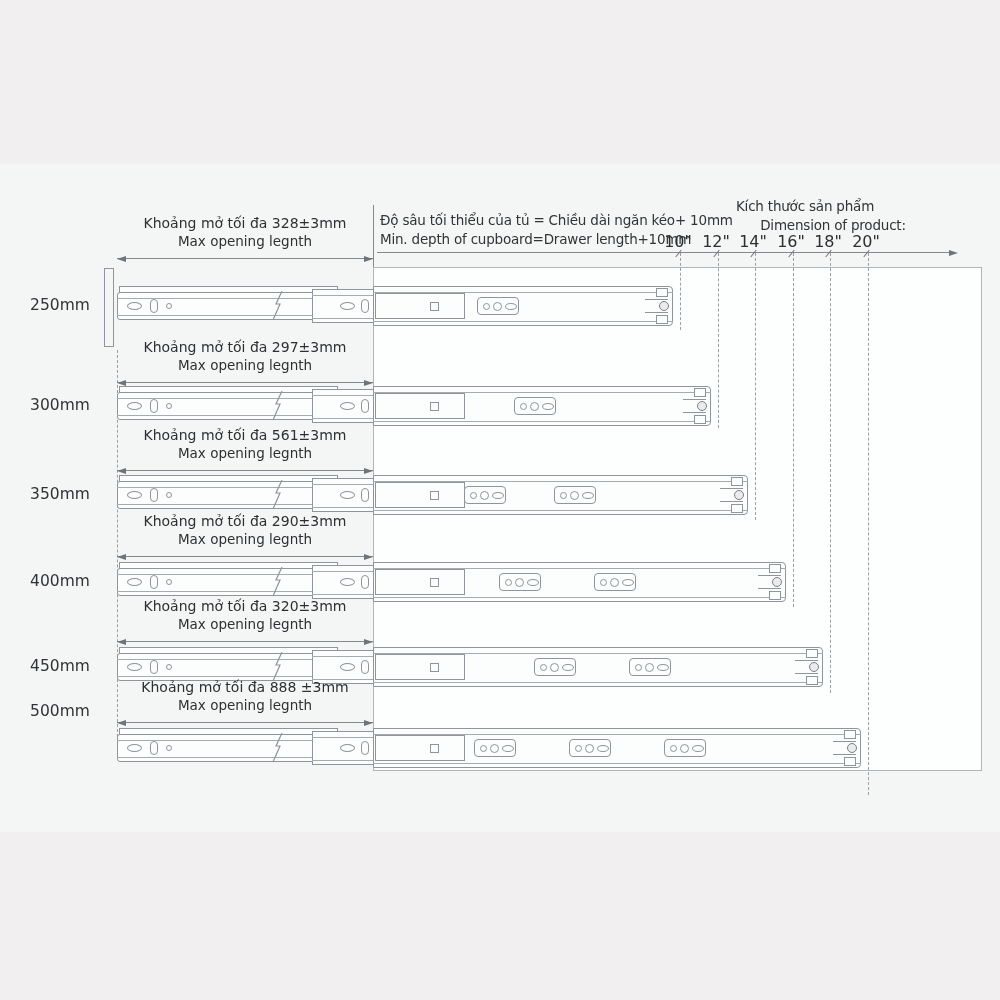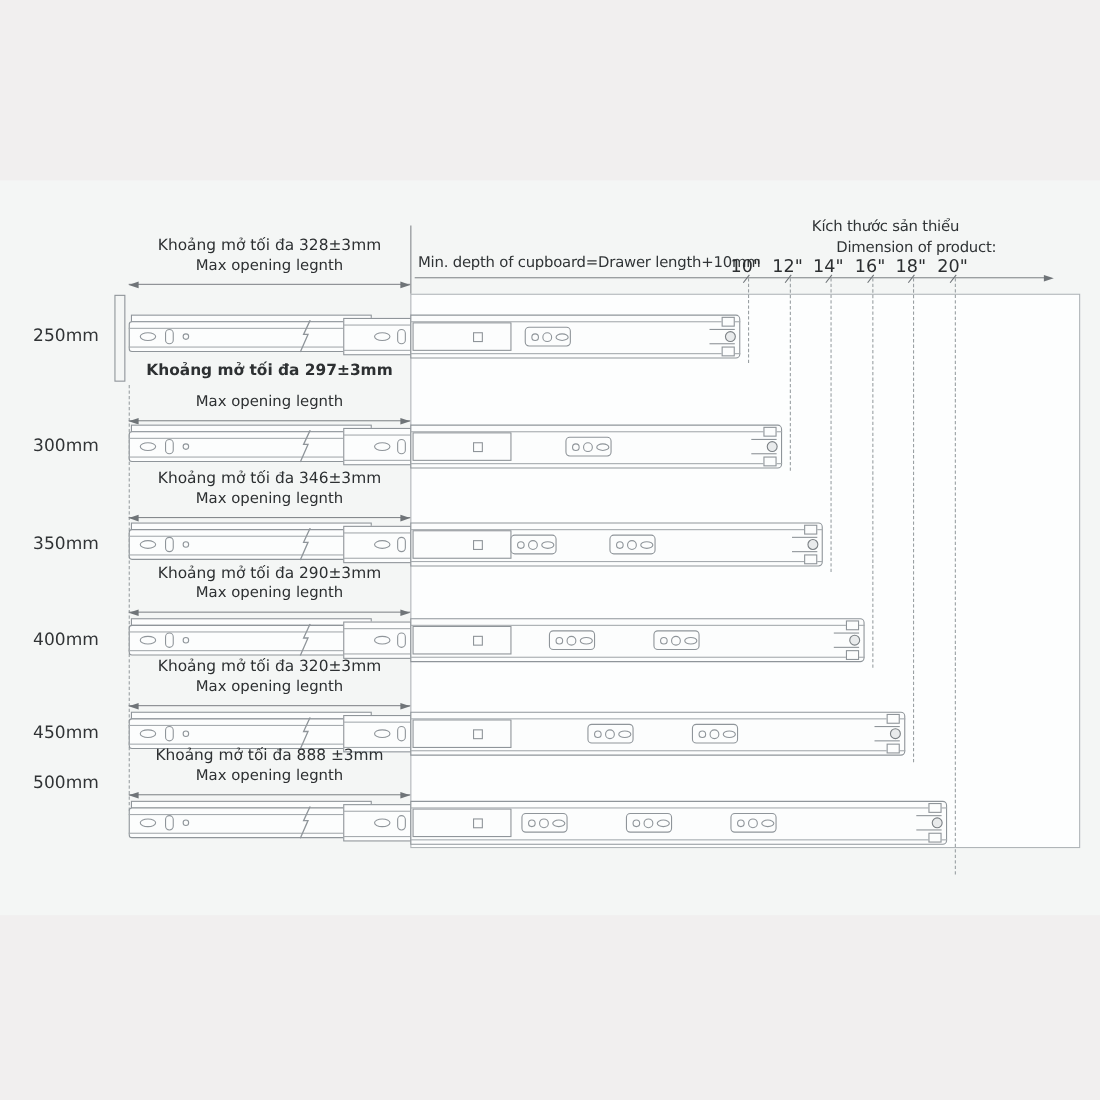--- a/index.html
+++ b/index.html
@@ -33,23 +33,24 @@
   .bracket{position:absolute;border:1px solid #8f959a;background:#f4f6f5;box-sizing:border-box;}
 </style>
 </head>
 <body>
 
 <div class="stage">
   <div class="band-mid"></div>
 
   <div class="cupboard"></div>
 
+  <div class="txt hdr" style="left:380px;top:211px;">Độ sâu tối thiểu của tủ = Chiều dài ngăn kéo+ 10mm</div>
   <div class="txt hdr" style="left:380px;top:230px;">Min. depth of cupboard=Drawer length+10mm</div>
 
-  <div class="txt hdr center" style="left:695px;top:197px;width:220px;">Kích thước sản thiểu</div>
+  <div class="txt hdr center" style="left:695px;top:197px;width:220px;">Kích thước sản phẩm</div>
   <div class="txt hdr center" style="left:723px;top:216px;width:220px;">Dimension of product:</div>
 
   <div class="hline" style="left:377px;top:252px;width:575px;"></div>
   <div class="arrow-r" style="left:949px;top:250px;"></div>
   <div class="vline" style="left:373px;top:205px;height:62px;"></div>
 
   <div id="ticks">
       <div class="inchlbl" style="left: 653px; top: 232px;">10"</div>
       <div class="tick" style="left: 678px; top: 249px;"></div>
       <div class="vdash" style="left: 680px; top: 253px; height: 77px;"></div>
@@ -102,21 +103,21 @@
           <div class="hole-oval" style="left: 27px; top: 5px; width: 12px; height: 7px;"></div>
         </div>
         <div class="sq" style="left: 656px; top: 288px; width: 12px; height: 9px;"></div>
         <div class="sq" style="left: 656px; top: 315px; width: 12px; height: 9px;"></div>
         <div class="latchline" style="left: 645px; top: 299px; width: 23px;"></div>
         <div class="latchline" style="left: 645px; top: 312px; width: 23px;"></div>
         <div class="latchcirc" style="left: 659px; top: 301px; width: 10px; height: 10px;"></div>
       </div>
       <div>
         <div class="mmlbl" style="top: 396px;">300mm</div>
-        <div class="dimvn" style="top: 329px; font-weight: bold;">Khoảng mở tối đa 297±3mm</div>
+        <div class="dimvn" style="top: 339px;">Khoảng mở tối đa 297±3mm</div>
         <div class="dimen" style="top: 357px;">Max opening legnth</div>
         <div class="hline" style="left: 117px; top: 382px; width: 256px;"></div>
         <div class="arrow-l" style="left: 117px; top: 380px;"></div>
         <div class="arrow-r" style="left: 364px; top: 380px;"></div>
         <div class="part" style="left: 119px; top: 386px; width: 219px; height: 7px;"></div>
         <div class="part" style="left: 117px; top: 392px; width: 225px; height: 28px; border-radius: 3px;"></div>
         <div class="inner" style="left: 117px; top: 398px; width: 225px; height: 16px; border-left: none; border-right: none; background: none;"></div>
         <div class="hole-oval" style="left: 127px; top: 402px; width: 15px; height: 8px;"></div>
         <div class="hole-caps" style="left: 150px; top: 399px; width: 8px; height: 14px;"></div>
         <div class="hole-dot" style="left: 166px; top: 403px; width: 6px; height: 6px;"></div>
@@ -137,21 +138,21 @@
           <div class="hole-oval" style="left: 27px; top: 5px; width: 12px; height: 7px;"></div>
         </div>
         <div class="sq" style="left: 694px; top: 388px; width: 12px; height: 9px;"></div>
         <div class="sq" style="left: 694px; top: 415px; width: 12px; height: 9px;"></div>
         <div class="latchline" style="left: 683px; top: 399px; width: 23px;"></div>
         <div class="latchline" style="left: 683px; top: 412px; width: 23px;"></div>
         <div class="latchcirc" style="left: 697px; top: 401px; width: 10px; height: 10px;"></div>
       </div>
       <div>
         <div class="mmlbl" style="top: 485px;">350mm</div>
-        <div class="dimvn" style="top: 427px;">Khoảng mở tối đa 346±3mm</div>
+        <div class="dimvn" style="top: 427px;">Khoảng mở tối đa 561±3mm</div>
         <div class="dimen" style="top: 445px;">Max opening legnth</div>
         <div class="hline" style="left: 117px; top: 470px; width: 256px;"></div>
         <div class="arrow-l" style="left: 117px; top: 468px;"></div>
         <div class="arrow-r" style="left: 364px; top: 468px;"></div>
         <div class="part" style="left: 119px; top: 475px; width: 219px; height: 7px;"></div>
         <div class="part" style="left: 117px; top: 481px; width: 225px; height: 28px; border-radius: 3px;"></div>
         <div class="inner" style="left: 117px; top: 487px; width: 225px; height: 16px; border-left: none; border-right: none; background: none;"></div>
         <div class="hole-oval" style="left: 127px; top: 491px; width: 15px; height: 8px;"></div>
         <div class="hole-caps" style="left: 150px; top: 488px; width: 8px; height: 14px;"></div>
         <div class="hole-dot" style="left: 166px; top: 492px; width: 6px; height: 6px;"></div>

